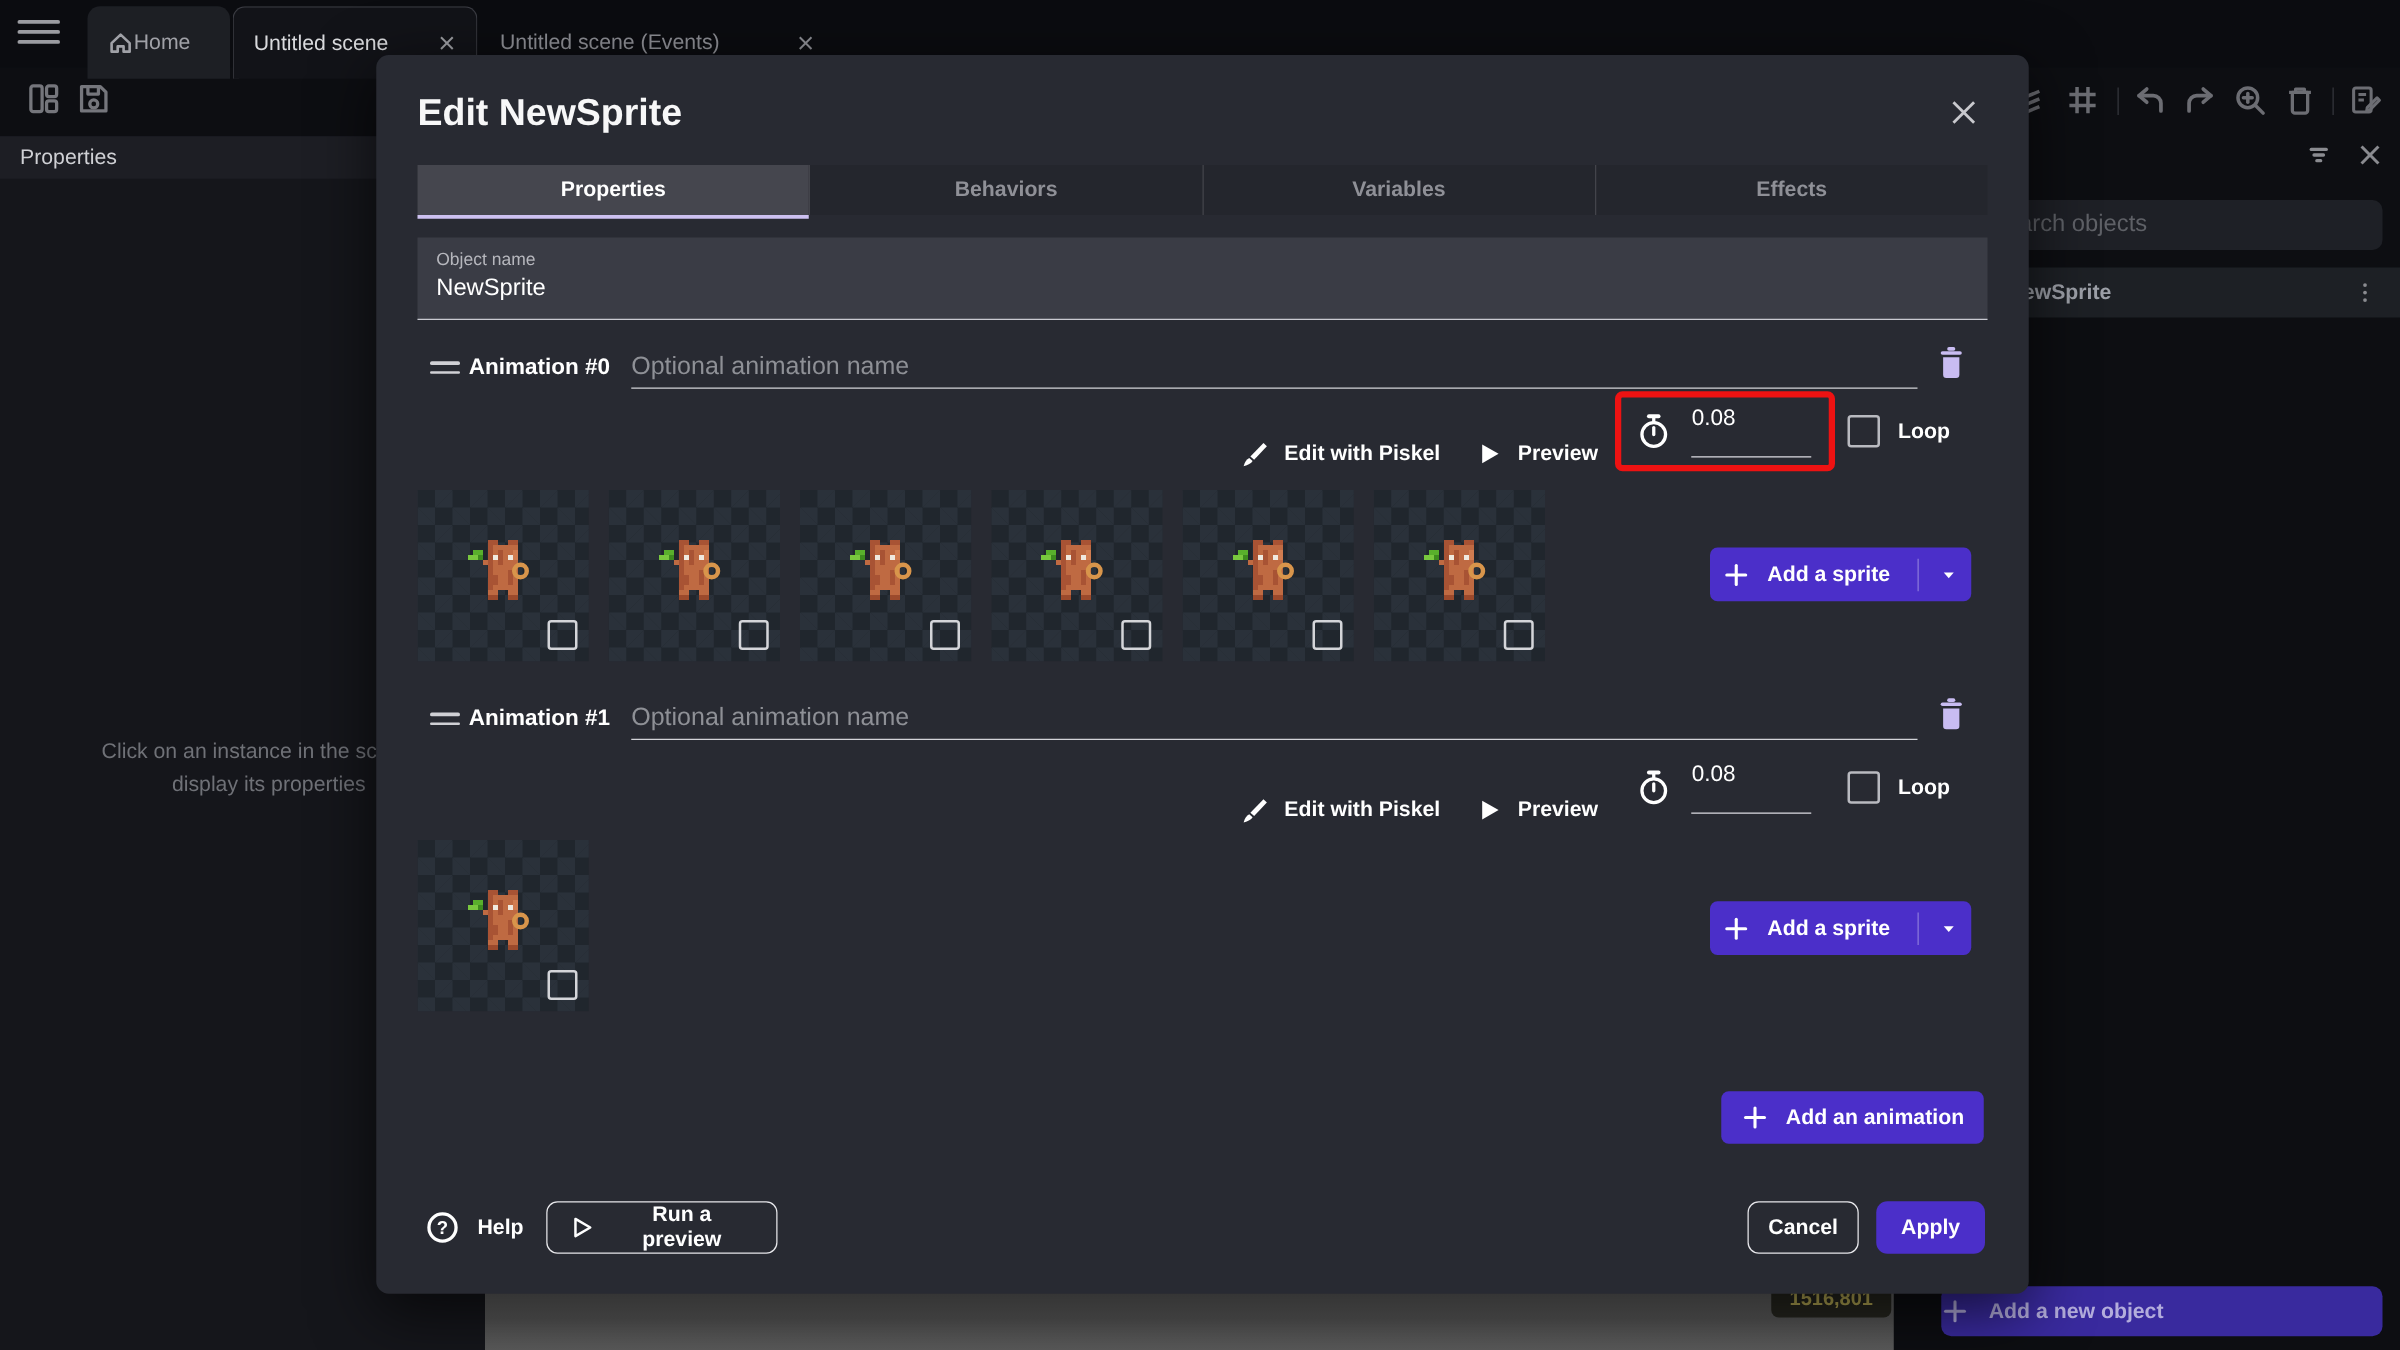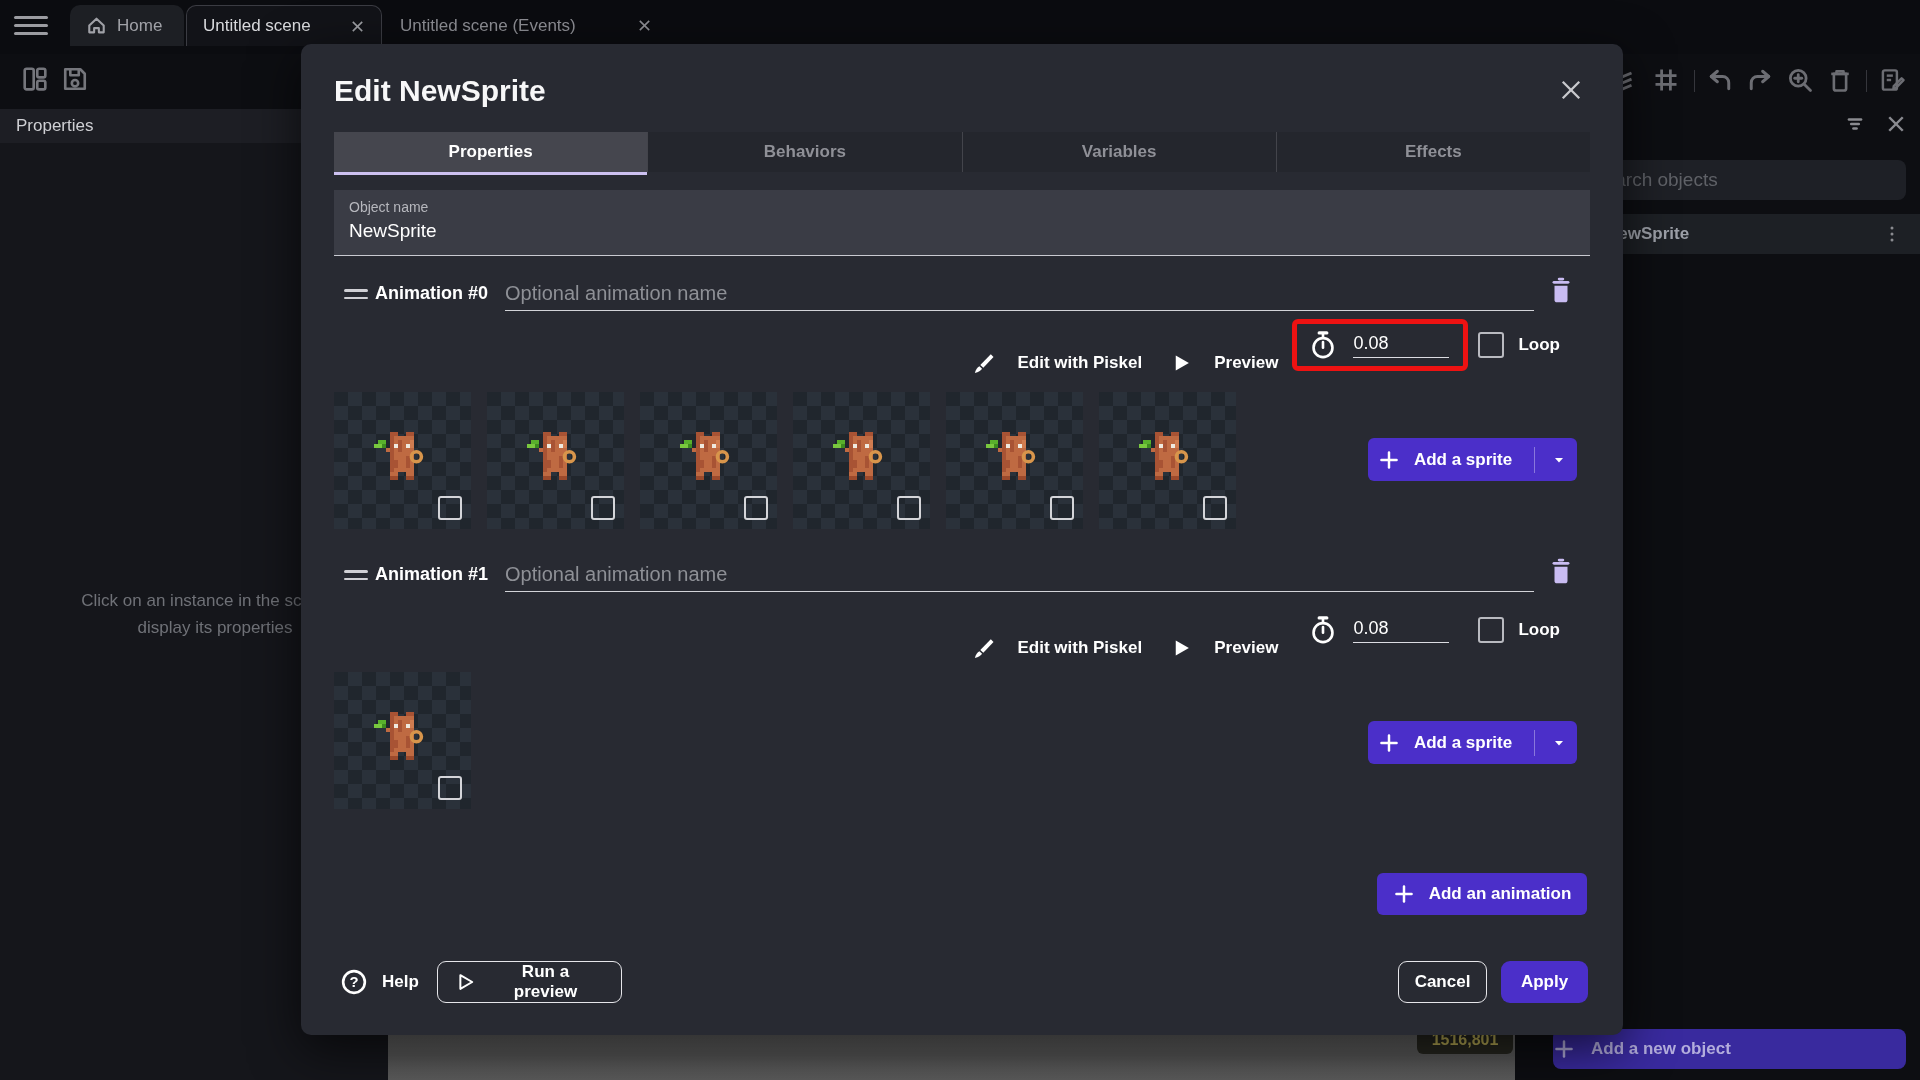--- a/index.html
+++ b/index.html
@@ -4,21 +4,21 @@
 <style>
   * { margin:0; padding:0; box-sizing:border-box; }
   html,body { width:1920px; height:1080px; overflow:hidden; background:#0d0e12;
     font-family:"Liberation Sans","DejaVu Sans",sans-serif; }
   .screen { position:relative; width:1920px; height:1080px; background:#0d0e12; overflow:hidden; }
 
   
   .topbar { position:absolute; left:0; top:0; width:1920px; height:54px; background:#0b0c10; }
   .hamburger { position:absolute; left:14px; top:16px; width:34px; height:22px; cursor:pointer; }
   .hamburger span { display:block; height:3px; border-radius:2px; background:#9b9ca1; margin-bottom:5px; }
-  .tab { position:absolute; top:5px; height:41px; display:flex; align-items:center; gap:10px;
+  .tab { position:absolute; top:5px; height:58px; display:flex; align-items:center; gap:0;
     padding:0 16px; border-radius:10px 10px 0 0; font-size:17px; }
   .tab-home { left:70px; width:114px; background:#1d1f24; color:#a0a1a7; }
   .tab-active { left:186px; width:196px; background:#121318; border:1px solid #3b3c43; border-bottom:none; color:#d9dadd; }
   .tab-events { left:384px; width:284px; color:#8e8f95; }
   .tab .x-ico { margin-left:auto; }
 
   .icon { display:inline-block; }
   svg { display:block; }
 
   
@@ -82,26 +82,26 @@
   .anim-header { position:absolute; left:0; width:1322px; height:36px; }
   .drag-handle { position:absolute; left:43px; top:10px; width:24px; cursor:grab; }
   .drag-handle span { display:block; height:2.5px; background:#d0d0d5; border-radius:2px; margin-bottom:5px; }
   .anim-title { position:absolute; left:74px; top:4px; font-size:18px; font-weight:bold; color:#fff; }
   .anim-name-input { position:absolute; left:204px; top:-2px; width:1029px; height:34px; background:transparent;
     border:none; border-bottom:1px solid #d2d3d8; outline:none; color:#fff; font-size:20px; font-family:inherit; }
   .anim-name-input::placeholder { color:#8e9096; }
   .anim-trash { position:absolute; left:1247px; top:-4px; cursor:pointer; }
 
   .piskel-row { position:absolute; right:63px; height:56px; display:flex; align-items:center; }
-  .txt-btn { display:flex; align-items:center; gap:22px; color:#fff; font-size:17px; font-weight:bold; cursor:pointer;margin-top:35px; }
+  .txt-btn { display:flex; align-items:center; gap:12px; color:#fff; font-size:17px; font-weight:bold; cursor:pointer;margin-top:35px; }
   .time-group { display:flex; align-items:center; gap:16px; margin:0 10px 0 14px;
     border:5px solid transparent; border-radius:6px; padding:6px 14px 6px 12px; }
   .time-group.red-highlight { border-color:var(--highlight,#ee1212); }
   .time-input { width:96px; background:transparent; border:none; border-bottom:1.5px solid #dcdce2;
-    outline:none; color:#fff; font-size:18px; font-family:inherit; padding-bottom:3px; }
+    outline:none; color:#fff; font-size:18px; font-family:inherit; padding-bottom:20px; }
   .checkbox { width:26px; height:26px; border:2.5px solid #b9bac0; border-radius:3px; cursor:pointer; }
   .loop-lbl { margin-left:14px; color:#fff; font-size:17px; font-weight:bold; }
   .gap30 { width:30px; }
 
   .frames-row { position:absolute; left:33px; display:flex; gap:16px; }
   .sprite-tile { position:relative; width:137px; height:137px; background-color:#20262d; cursor:pointer;
     background-image:
       linear-gradient(45deg,#2a313a 25%,transparent 25%),
       linear-gradient(-45deg,#2a313a 25%,transparent 25%),
       linear-gradient(45deg,transparent 75%,#2a313a 75%),

